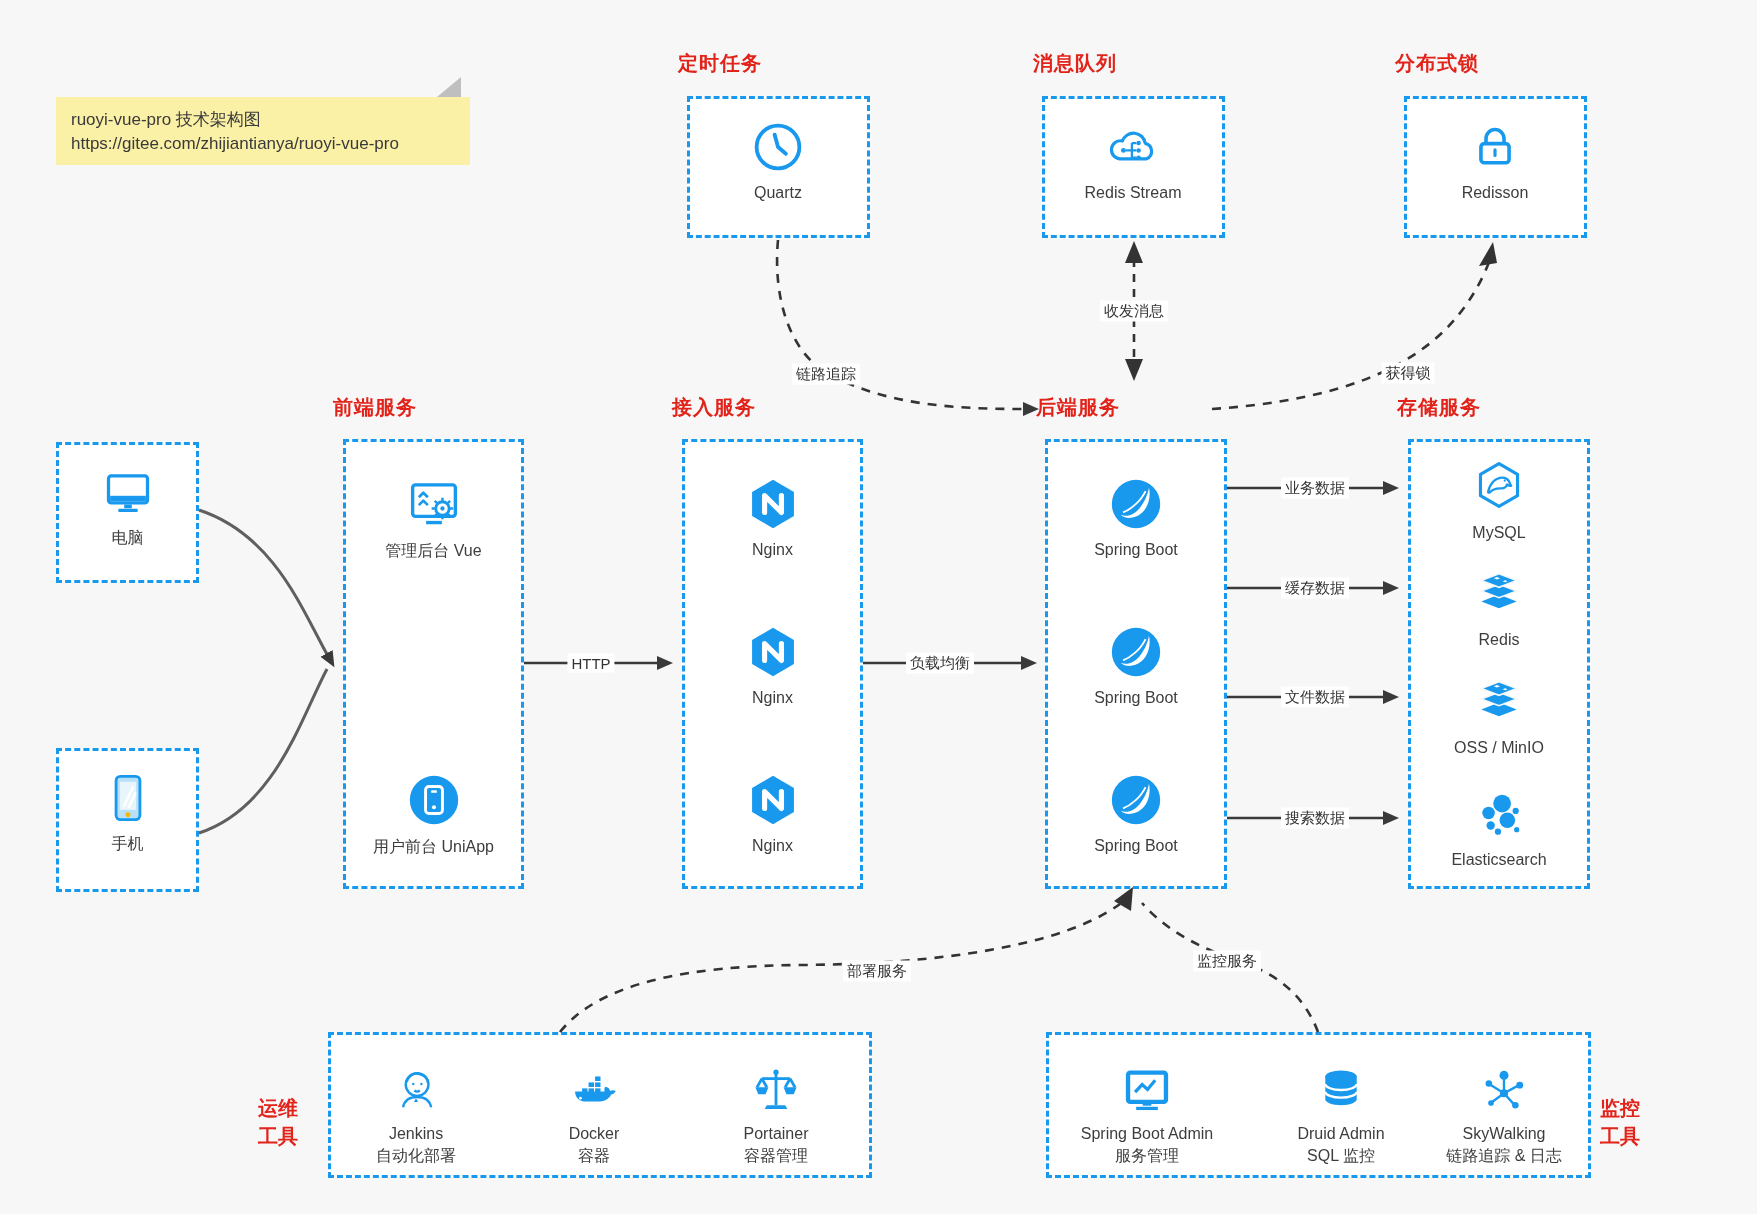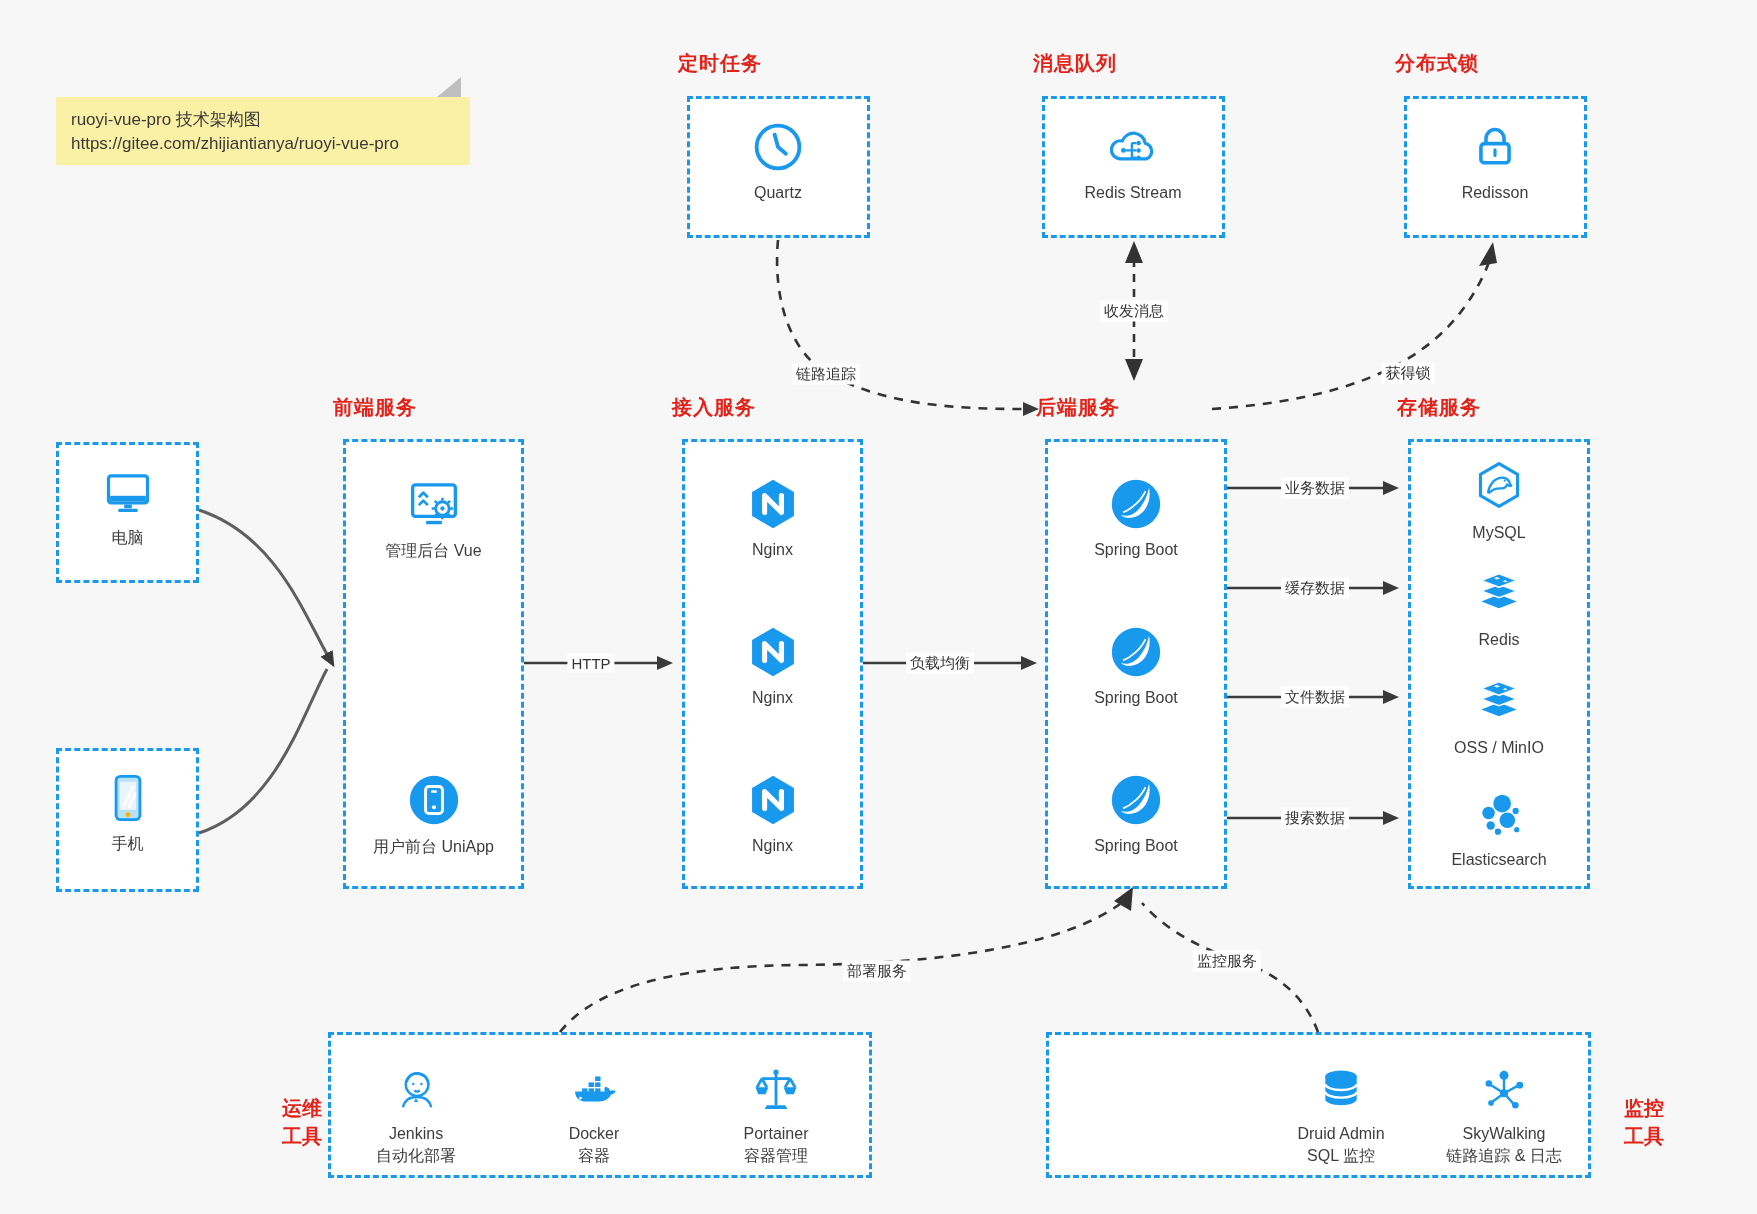--- a/index.html
+++ b/index.html
@@ -1,19 +1,19 @@
 <!DOCTYPE html>
 <html><head>
 <meta charset="utf-8">
 <style>
   html,body{margin:0;padding:0;background:#f7f7f8;font-family:"Liberation Sans","DejaVu Sans",sans-serif;}
   .canvas{position:relative;width:1757px;height:1214px;background:#f7f7f8;overflow:hidden;}
   .dbox{position:absolute;border:3px dashed #1899ee;background:#fff;box-sizing:border-box;z-index:1;}
   .gtitle{position:absolute;color:#e2231a;font-weight:bold;font-size:20px;text-align:left;width:200px;letter-spacing:1px;z-index:4;white-space:nowrap;}
-  .side-title{position:absolute;color:#e2231a;font-weight:bold;font-size:20px;text-align:right;width:64px;line-height:28px;z-index:4;}
+  .side-title{position:absolute;color:#e2231a;font-weight:bold;font-size:20px;text-align:left;width:64px;line-height:28px;z-index:4;}
   .item{position:absolute;text-align:center;z-index:3;}
   .item .lbl{font-size:16px;color:#3d3d3d;white-space:nowrap;margin-top:6px;}
   .item .lbl2{font-size:16px;color:#3d3d3d;white-space:nowrap;margin-top:2px;line-height:20px;}
   .item svg{display:inline-block;}
   .elabel{position:absolute;transform:translate(-50%,-50%);background:#ffffff;padding:1px 4px;font-size:15px;color:#333;white-space:nowrap;z-index:5;}
   .overlay{position:absolute;left:0;top:0;z-index:2;}
   .note{position:absolute;left:56px;top:97px;width:414px;height:68px;background:#faf0a6;box-sizing:border-box;padding:11px 0 0 15px;font-size:17px;line-height:24px;color:#3a3a3a;z-index:3;}
   .note div{white-space:nowrap;}
 </style>
 </head>
@@ -327,20 +327,32 @@
     </span>
     <div class="lbl2" style="margin-top:4px;">Portainer</div>
     <div class="lbl2">容器管理</div>
   </div>
 
   <div class="side-title" style="left:1600px;top:1094px;">
     <div>监控</div>
     <div>工具</div>
   </div>
   <div class="dbox" style="left:1046px;top:1032px;width:545px;height:146px;"></div>
+  <div class="item" style="left:1057px;top:1064px;width:180px;">
+    <span>
+      <svg viewBox="0 0 48 48" width="52" height="52">
+        <rect x="6.5" y="8" width="35" height="27" rx="2" fill="none" stroke="#1899ee" stroke-width="4"></rect>
+        <path d="M13 26 l6.5-7 5 4.5 7-8.5" stroke="#1899ee" stroke-width="3" fill="none"></path>
+        <rect x="20" y="35" width="8" height="3.5" fill="#1899ee"></rect>
+        <rect x="14" y="39.5" width="20" height="3" fill="#1899ee"></rect>
+      </svg>
+    </span>
+    <div class="lbl2" style="margin-top:4px;">Spring Boot Admin</div>
+    <div class="lbl2">服务管理</div>
+  </div>
   <div class="item" style="left:1414px;top:1064px;width:180px;">
     <span>
       <svg viewBox="0 0 48 48" width="52" height="52">
         <g stroke="#1899ee" stroke-width="2.2">
           <path d="M24 27 L24 12 M24 27 L11 19 M24 27 L37 20 M24 27 L13 35 M24 27 L33 37"></path>
         </g>
         <g fill="#1899ee">
           <circle cx="24" cy="27" r="3.8"></circle>
           <circle cx="24" cy="10.5" r="4.2"></circle>
           <circle cx="10" cy="18" r="3"></circle>

